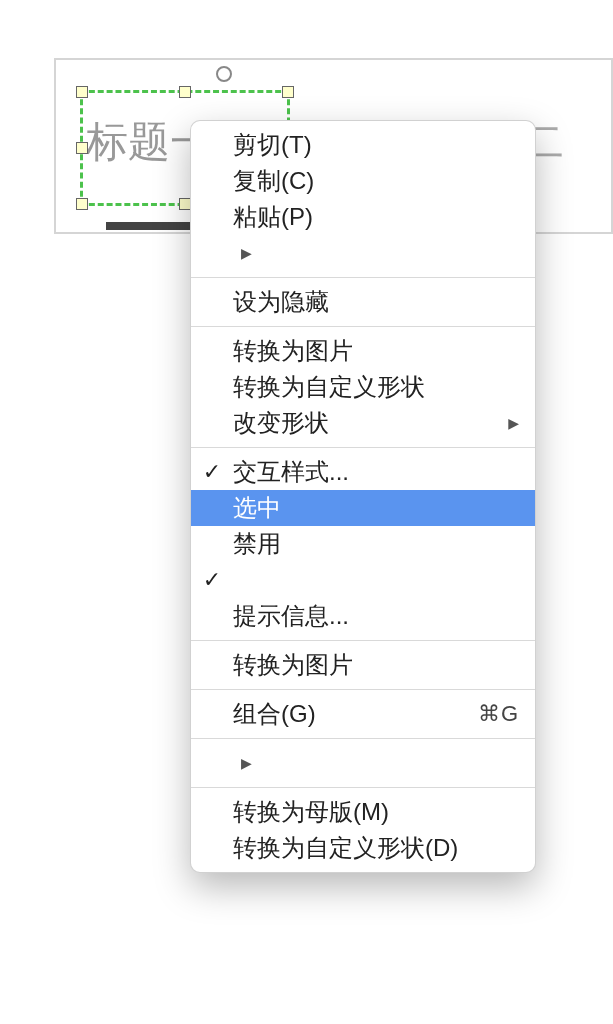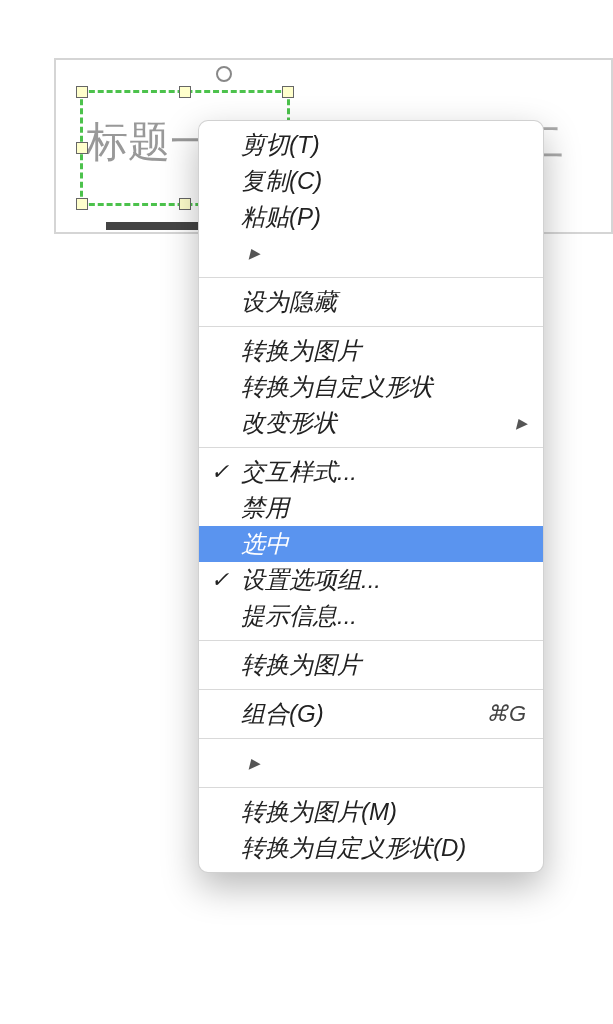--- a/index.html
+++ b/index.html
@@ -70,28 +70,27 @@
       bottom: 2px;
       width: 160px;
       height: 8px;
       background: #444;
     }
 
     
     .context-menu {
       position: absolute;
       top: 120px;
-      left: 198px;
+      left: 190px;
       width: 346px;
       background: #fff;
       border: 1px solid rgba(0,0,0,0.18);
       border-radius: 10px;
       box-shadow: 0 14px 36px rgba(0,0,0,0.28);
       padding: 6px 0;
-      font-style: italic;
     }
     .menu-item {
       display: flex;
       align-items: center;
       height: 36px;
       padding: 0 16px 0 0;
       font-size: 24px;
       color: #222;
       cursor: default;
       white-space: nowrap;
@@ -179,31 +178,30 @@
     <div class="menu-item">
       <span class="check-col"></span>
       <span class="label">改变形状</span>
       <span class="arrow">▶</span>
     </div>
     <div class="separator"></div>
     <div class="menu-item">
       <span class="check-col">✓</span>
       <span class="label">交互样式...</span>
     </div>
+    <div class="menu-item highlighted">
+      <span class="check-col"></span>
+      <span class="label">选中</span>
+    </div>
     <div class="menu-item">
       <span class="check-col"></span>
       <span class="label">禁用</span>
     </div>
-    <div class="menu-item highlighted">
-      <span class="check-col"></span>
-      <span class="label">选中</span>
-    </div>
     <div class="menu-item">
       <span class="check-col">✓</span>
-      <span class="label">设置选项组...</span>
     </div>
     <div class="menu-item">
       <span class="check-col"></span>
       <span class="label">提示信息...</span>
     </div>
     <div class="separator"></div>
     <div class="menu-item">
       <span class="check-col"></span>
       <span class="label">转换为图片</span>
     </div>
@@ -214,19 +212,19 @@
       <span class="shortcut">⌘G</span>
     </div>
     <div class="separator"></div>
     <div class="menu-item">
       <span class="check-col"></span>
       <span class="arrow">▶</span>
     </div>
     <div class="separator"></div>
     <div class="menu-item">
       <span class="check-col"></span>
-      <span class="label">转换为图片(M)</span>
+      <span class="label">转换为母版(M)</span>
     </div>
     <div class="menu-item">
       <span class="check-col"></span>
       <span class="label">转换为自定义形状(D)</span>
     </div>
   </div>
 
 </body></html>

